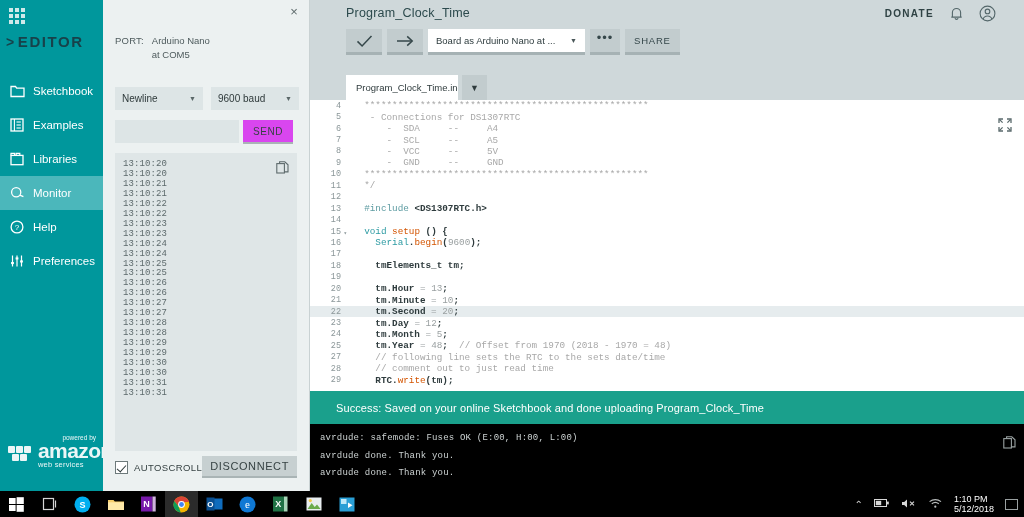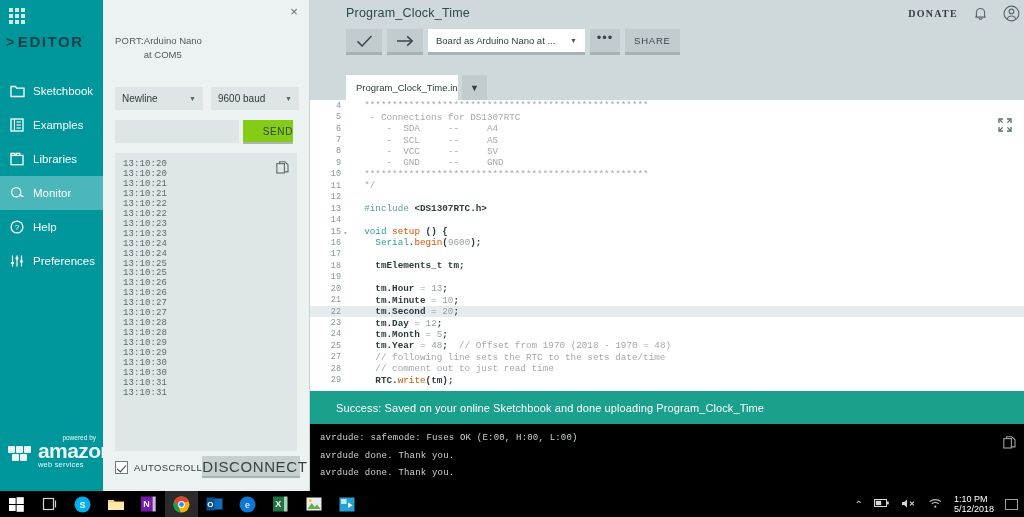--- a/index.html
+++ b/index.html
@@ -73,42 +73,41 @@
   }
   .monitor-close {
     position: absolute; right: 8px; top: 5px; width: 14px; height: 14px;
     font-size: 13px; line-height: 14px; text-align: center;
     color: #5e6b6c; cursor: pointer;
   }
   .port-row {
     position: absolute; left: 12px; top: 34px; font-size: 9.5px; color: #4e5b5d;
     display: flex;
   }
-  .port-label { letter-spacing: .2px; padding-top: 1px; }
+  .port-label { letter-spacing: .2px; margin-right: 8px; padding-top: 1px; }
   .port-value { line-height: 14px; }
 
   .selects { position: absolute; left: 12px; top: 87px; display: flex; gap: 8px; }
   .select {
     width: 88px; height: 23px; background: #dde5e6;
     display: flex; align-items: center; justify-content: space-between;
     padding: 0 7px; font-size: 10px; color: #2f3a3b; cursor: pointer;
   }
   .select .caret { font-size: 7px; color: #5a6768; }
 
   .send-row { position: absolute; left: 12px; top: 120px; display: flex; gap: 4px; }
   .send-input {
     width: 124px; height: 23px; background: #dde5e6; border: none; outline: none;
     font-family: "Liberation Sans", sans-serif; font-size: 10px; padding: 0 6px;
     color: #2f3a3b;
   }
   .send-btn {
-    width: 50px; height: 24px; background: #84cc16; border: none;
+    width: 50px; height: 24px; background: #d946ef; border: none;
     font-size: 10px; letter-spacing: .6px; color: #364243; cursor: pointer;
     border-bottom: 2px solid #a9b4b5;
-    text-align: right;
   }
 
   .log {
     position: absolute; left: 12px; top: 153px; width: 182px; height: 298px;
     background: #dfe6e7; overflow: hidden; padding: 7px 8px;
   }
   .log-line {
     font-family: "Liberation Mono", monospace; font-size: 9px; line-height: 9.95px;
     color: #5d6a6c; letter-spacing: .1px;
   }
@@ -126,40 +125,40 @@
     margin-right: 6px; position: relative;
   }
   .checkbox::after {
     content: ""; position: absolute; left: 3px; top: 1px;
     width: 4px; height: 8px; border: solid #2e3a3b;
     border-width: 0 1.6px 1.6px 0; transform: rotate(42deg);
   }
   .autoscroll-label { font-size: 9.5px; letter-spacing: .4px; color: #364243; }
   .disconnect-btn {
     width: 98px; height: 22px; background: #c7d0d1; border: none;
-    font-size: 15px; letter-spacing: .6px; color: #364243; cursor: pointer;
+    font-size: 11px; letter-spacing: .6px; color: #364243; cursor: pointer;
     border-bottom: 2px solid #a9b4b5;
   }
 
   
   .main {
     position: absolute; left: 310px; top: 0; width: 714px; height: 491px;
     background: #d946ef;
   }
   .main-header {
     position: absolute; left: 0; top: 0; width: 714px; height: 100px;
     background: #cfd8da;
   }
   .sketch-title {
     position: absolute; left: 36px; top: 6px;
     font-size: 12.5px; color: #2c4a4d; letter-spacing: .2px;
   }
   .header-right {
-    position: absolute; right: 4px; top: 5px;
-    display: flex; align-items: center; gap: 14px; font-family: Liberation Serif, serif;
+    position: absolute; right: 28px; top: 5px;
+    display: flex; align-items: center; gap: 14px;
   }
   .donate {
     font-size: 10px; font-weight: bold; letter-spacing: 1.3px; color: #2f4244; cursor: pointer;
   }
   .hicon { width: 17px; height: 17px; cursor: pointer; }
 
   .toolbar { position: absolute; left: 36px; top: 29px; display: flex; align-items: flex-start; gap: 5px; }
   .tb-btn {
     height: 26px; background: #c2ccce; border: none; cursor: pointer;
     display: flex; align-items: center; justify-content: center;

